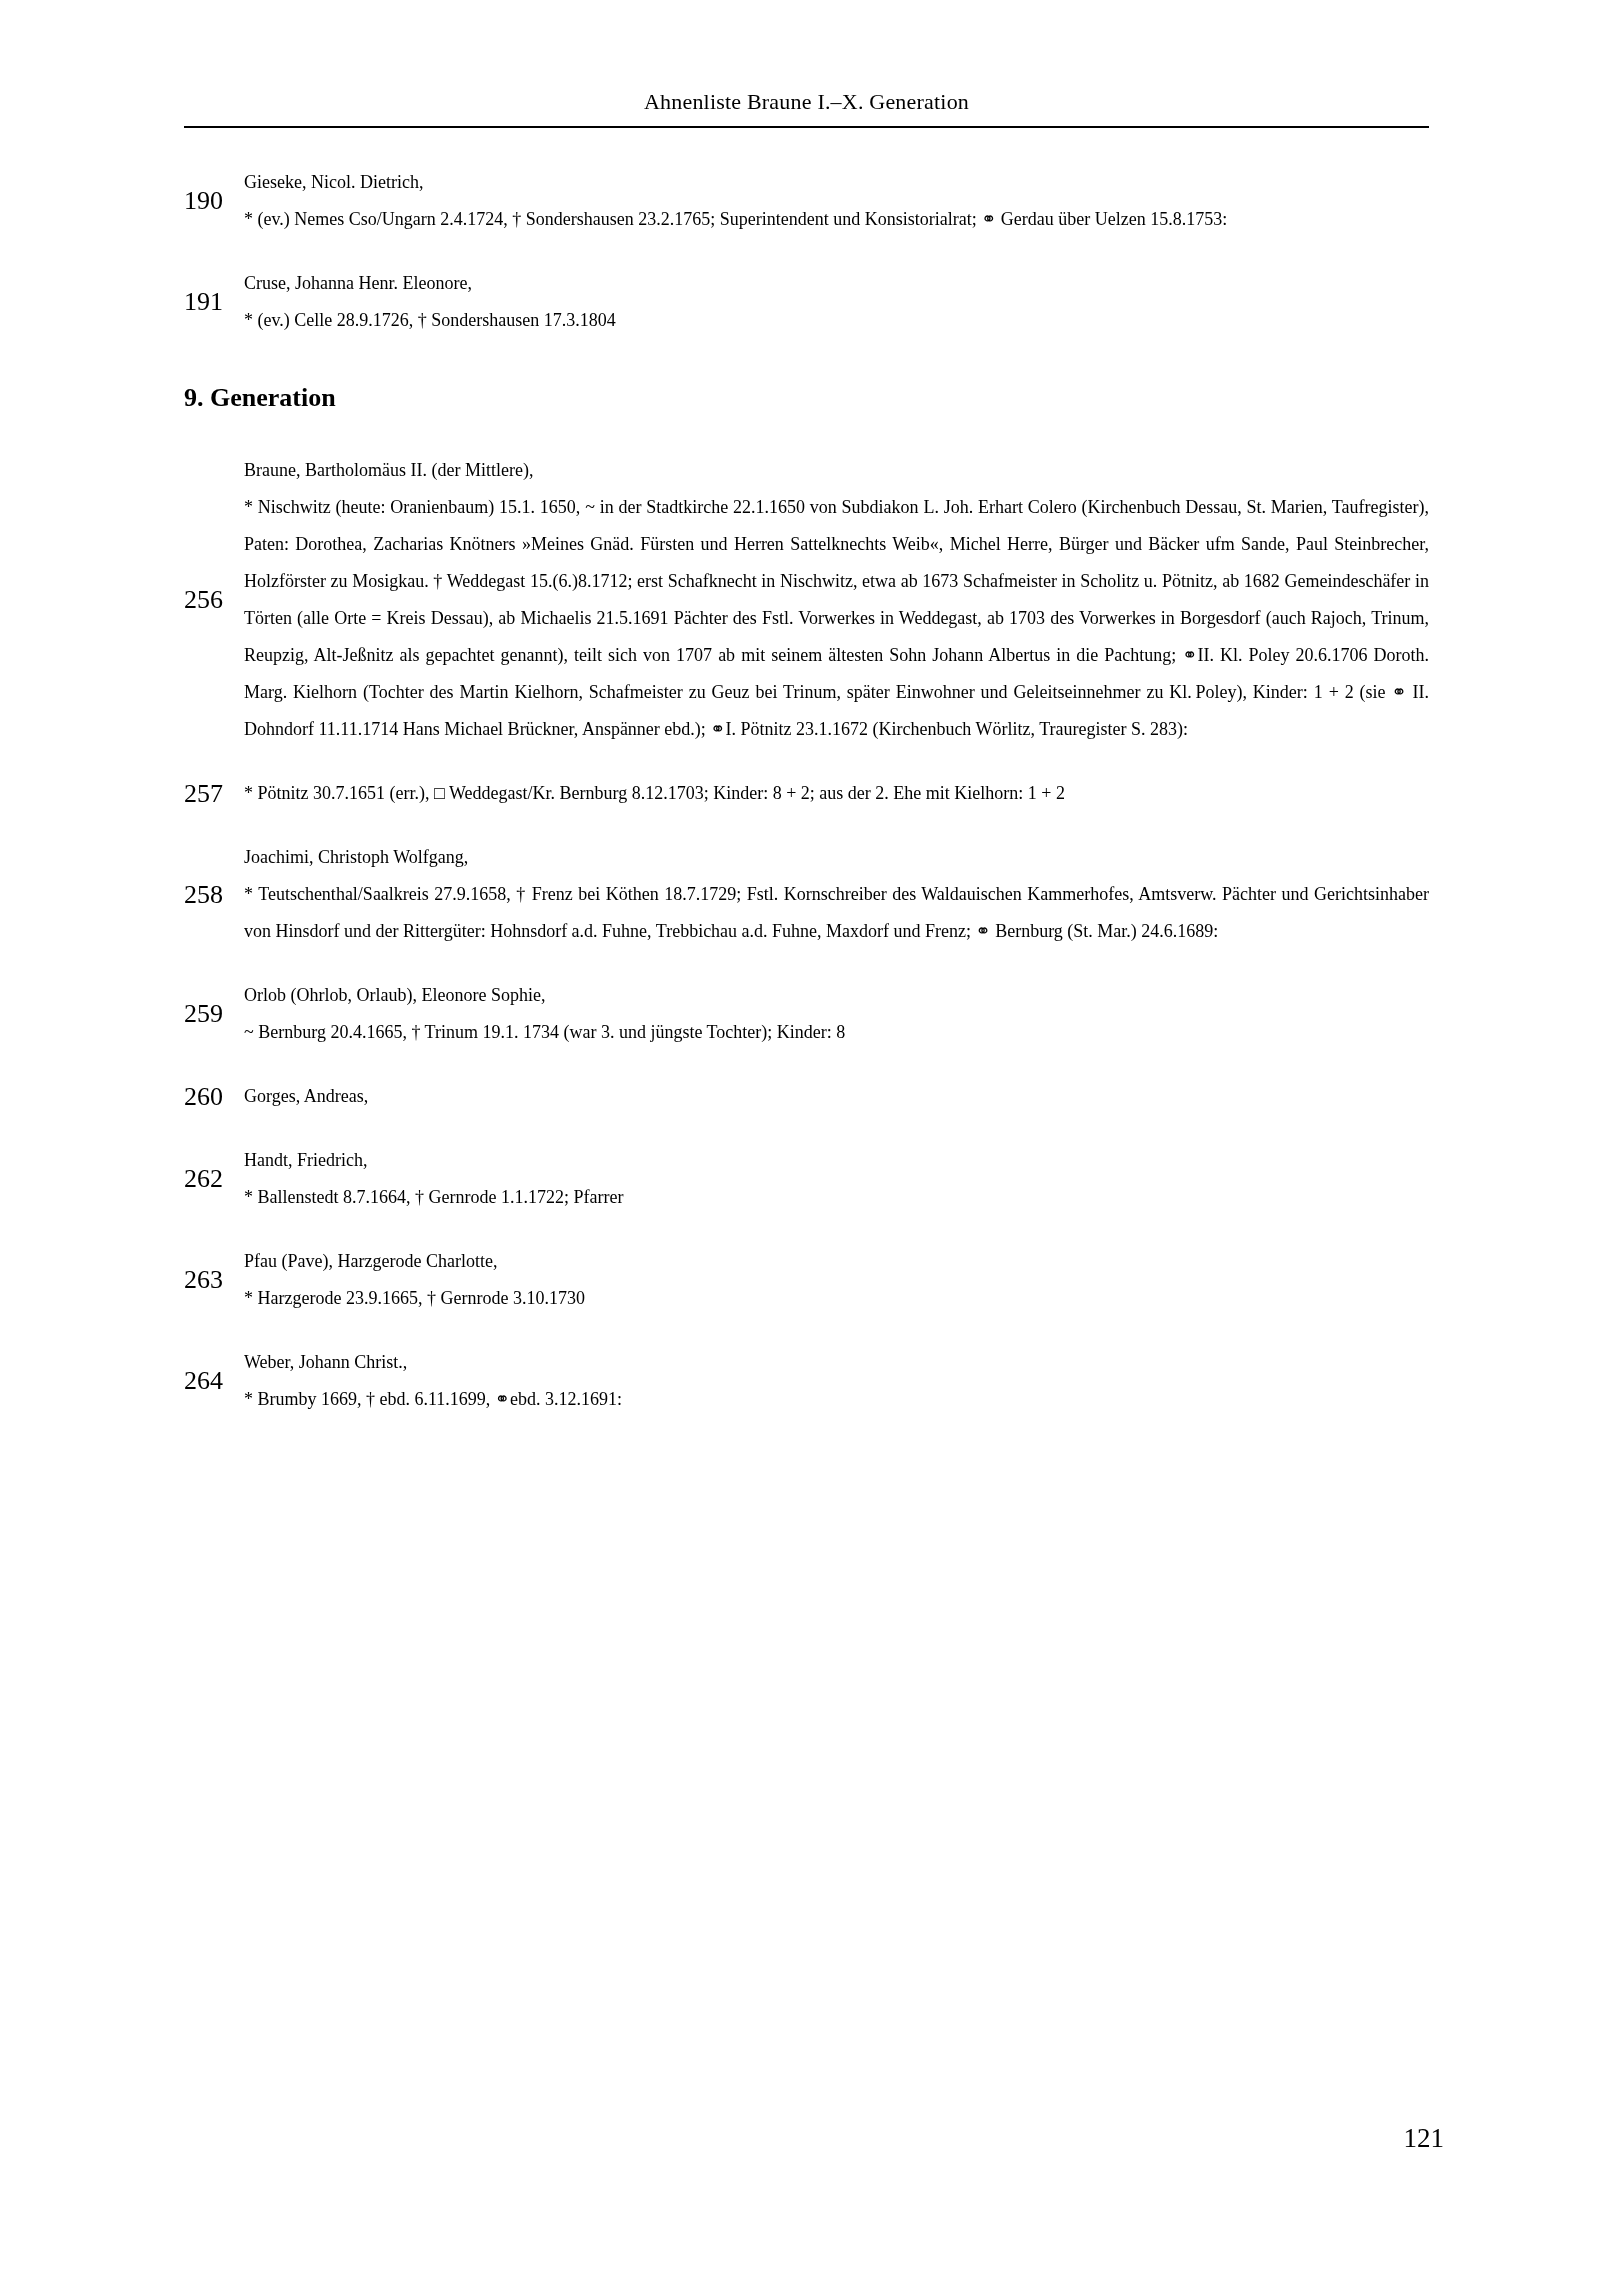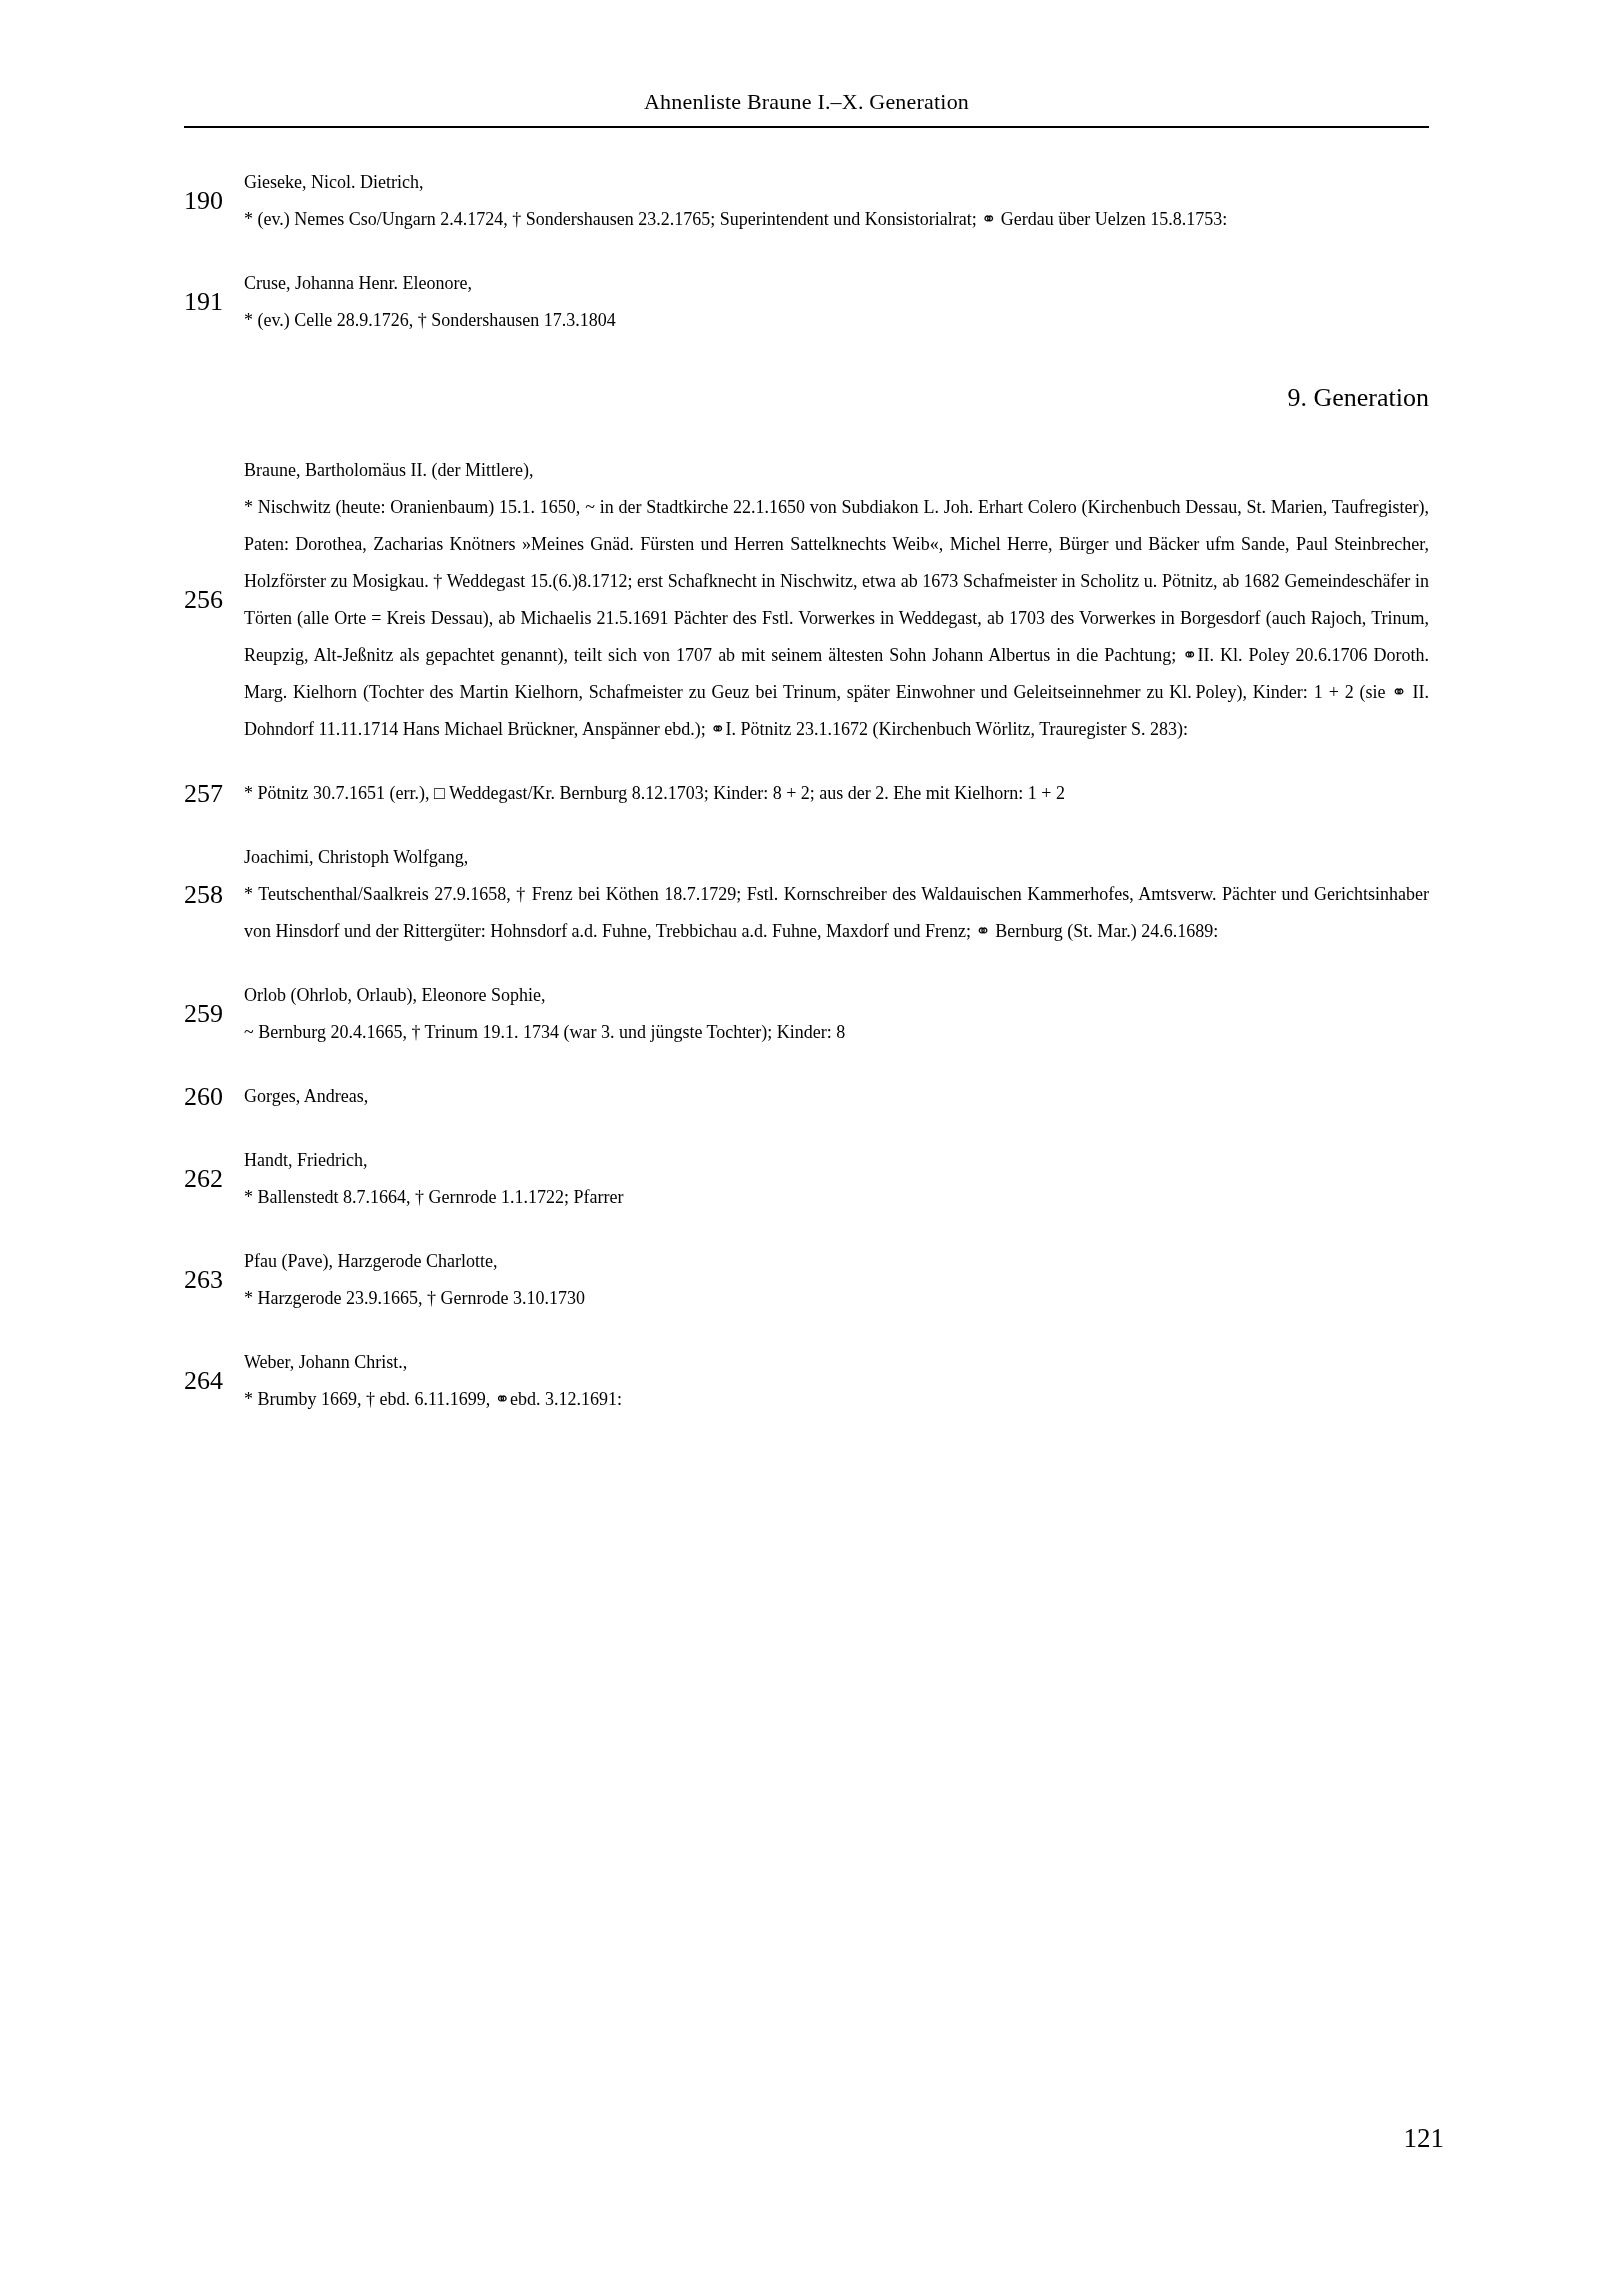--- a/index.html
+++ b/index.html
@@ -69,24 +69,23 @@
     text-align-last: left;
     hyphens: none;
   }
   .entry .body .detail.nojust {
     text-align: left;
   }
 
   .gen-heading {
     font-size: 26px;
     line-height: 37px;
-    font-weight: normal;
+    font-weight: bold;
     margin-top: 40px;
     margin-bottom: 36px;
-    text-align: right;
   }
 
   
   .folio {
     position: absolute;
     right: 166px;
     top: 2123px;
     font-size: 27px;
   }
 </style>

